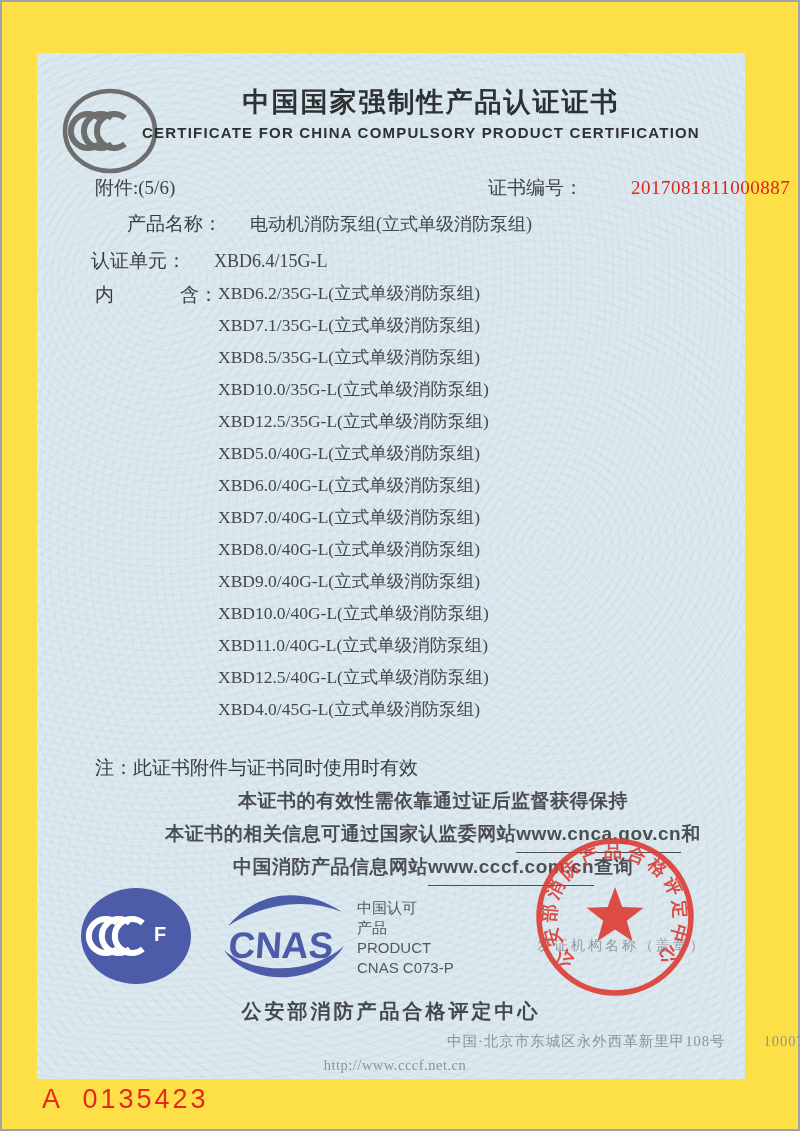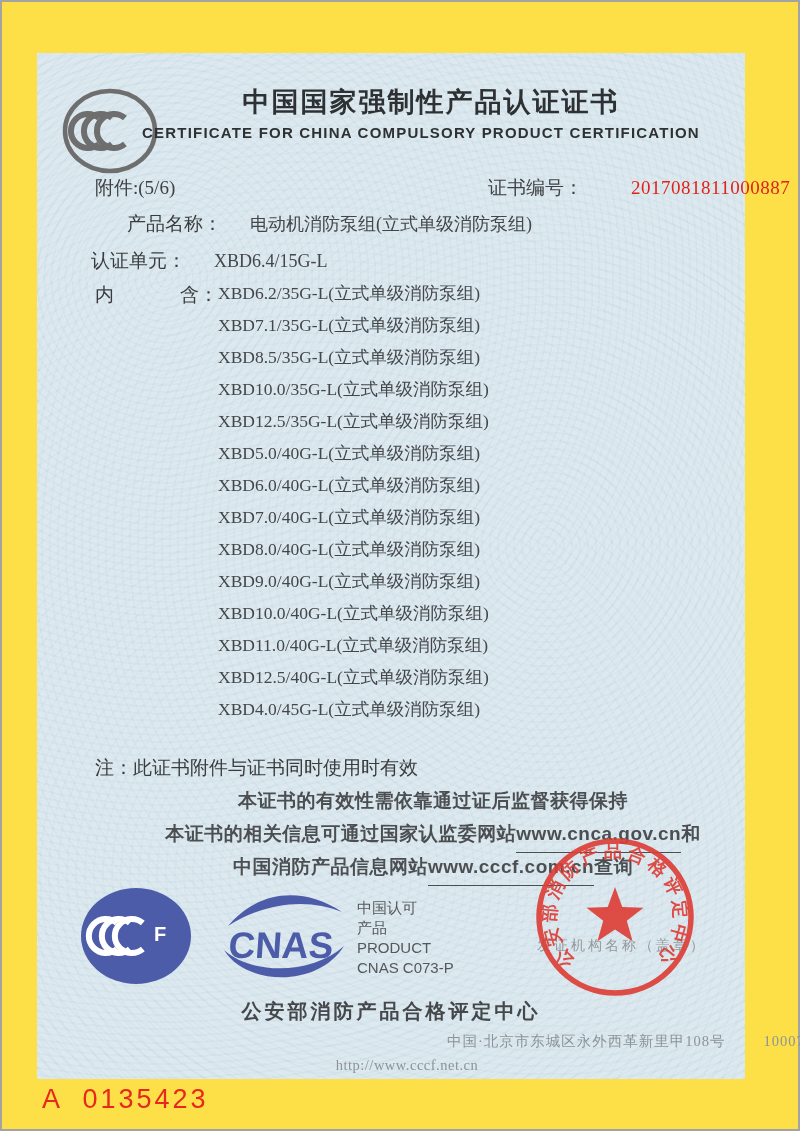--- a/index.html
+++ b/index.html
@@ -68,21 +68,21 @@
     left:0;top:945px;width:708px;text-align:center;
     font-family:"Liberation Sans","DejaVu Sans",sans-serif;
     font-weight:bold;font-size:20px;letter-spacing:3px;color:#45484b;
   }
   .footer-address{
     left:0;top:979px;width:776px;text-align:right;
     font-size:14.5px;color:#8d9398;letter-spacing:1px;
   }
   .footer-address .postcode{margin-left:38px;}
   .footer-url{
-    left:16px;top:1004px;width:708px;text-align:center;
+    left:4px;top:1004px;width:708px;text-align:center;
     font-size:14.5px;color:#8d9398;letter-spacing:0.5px;
   }
   .serial{
     position:absolute;left:40px;top:1082px;
     font-family:"Liberation Sans","DejaVu Sans",sans-serif;
     font-size:27px;letter-spacing:3px;color:#e8271d;white-space:pre;
   }
 </style>
 </head>
 <body>

